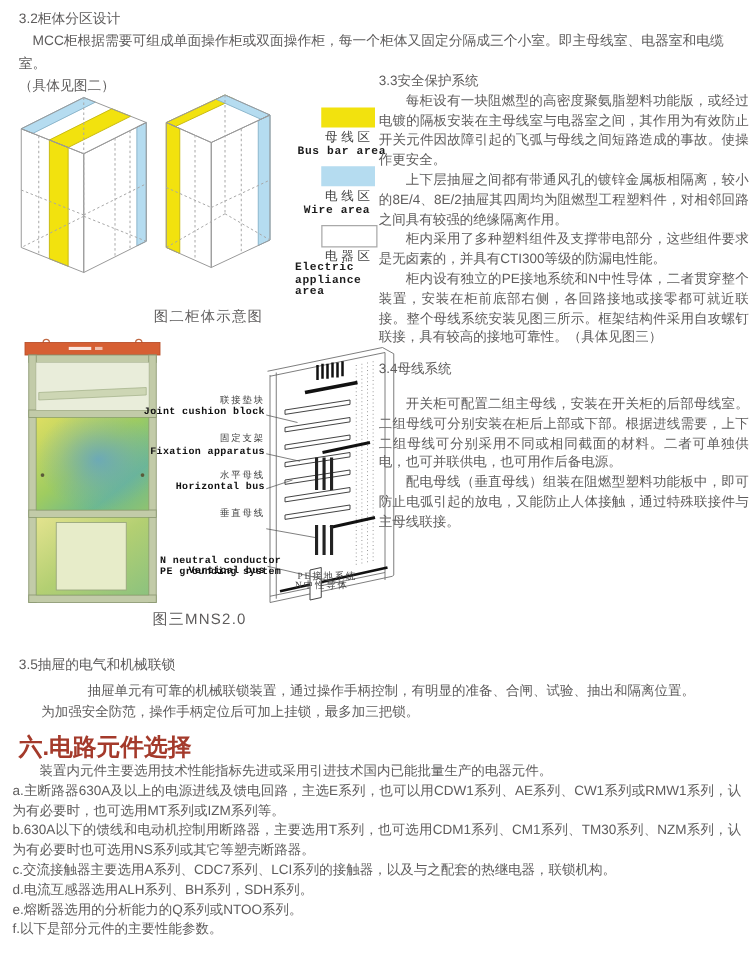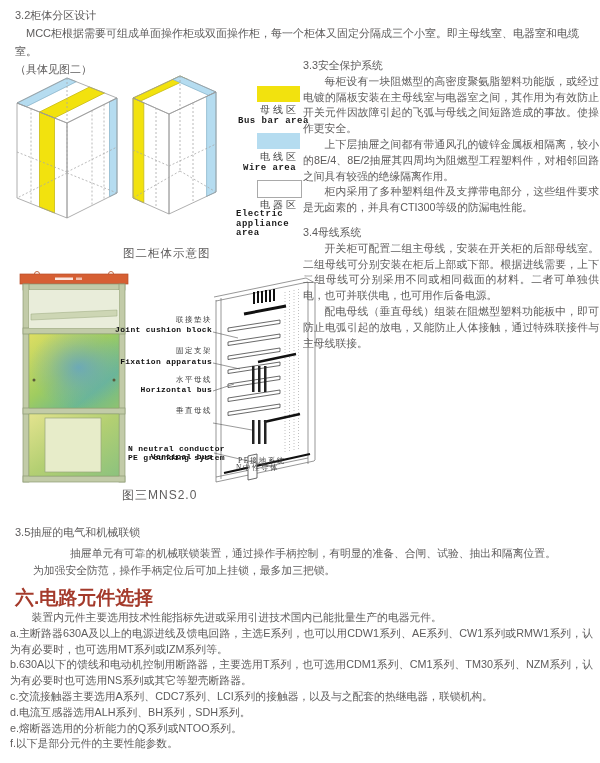--- a/index.html
+++ b/index.html
@@ -91,22 +91,23 @@
   <div class="abs legend-cn" style="left:260px; top:198px;">电器区</div>
   <div class="abs legend-en mono" style="left:236px; top:210px; width:66px; line-height:9.5px;">Electric appliance area</div>
 
   <div class="abs cap" style="left:123px; top:246px;">图二柜体示意图</div>
 
   <div class="abs col" style="left:303px; top:58px; width:296px;">
     <p class="hd">3.3安全保护系统</p>
     <p>每柜设有一块阻燃型的高密度聚氨脂塑料功能版，或经过电镀的隔板安装在主母线室与电器室之间，其作用为有效防止开关元件因故障引起的飞弧与母线之间短路造成的事故。使操作更安全。</p>
     <p>上下层抽屉之间都有带通风孔的镀锌金属板相隔离，较小的8E/4、8E/2抽屉其四周均为阻燃型工程塑料件，对相邻回路之间具有较强的绝缘隔离作用。</p>
     <p>柜内采用了多种塑料组件及支撑带电部分，这些组件要求是无卤素的，并具有CTI300等级的防漏电性能。</p>
+    <p>柜内设有独立的PE接地系统和N中性导体，二者贯穿整个装置，安装在柜前底部右侧，各回路接地或接零都可就近联接。整个母线系统安装见图三所示。框架结构件采用自攻螺钉联接，具有较高的接地可靠性。（具体见图三）</p>
     <p class="hd" style="margin-top:9px;">3.4母线系统</p>
-    <p style="margin-top:0;">开关柜可配置二组主母线，安装在开关柜的后部母线室。二组母线可分别安装在柜后上部或下部。根据进线需要，上下二组母线可分别采用不同或相同截面的材料。二者可单独供电，也可并联供电，也可用作后备电源。</p>
+    <p style="margin-top:12px;">开关柜可配置二组主母线，安装在开关柜的后部母线室。二组母线可分别安装在柜后上部或下部。根据进线需要，上下二组母线可分别采用不同或相同截面的材料。二者可单独供电，也可并联供电，也可用作后备电源。</p>
     <p>配电母线（垂直母线）组装在阻燃型塑料功能板中，即可防止电弧引起的放电，又能防止人体接触，通过特殊联接件与主母线联接。</p>
   </div>
 
   <svg class="abs" style="left:15px; top:270px;" width="118" height="218" viewBox="0 0 118 218">
     <defs>
       <linearGradient id="panelG" x1="0" y1="0" x2="1" y2="1">
         <stop offset="0" stop-color="#dede62"></stop>
           <stop offset="0.45" stop-color="#9fcc60"></stop>
         <stop offset="0.75" stop-color="#6db98f"></stop>
           <stop offset="1" stop-color="#8fc370"></stop>

